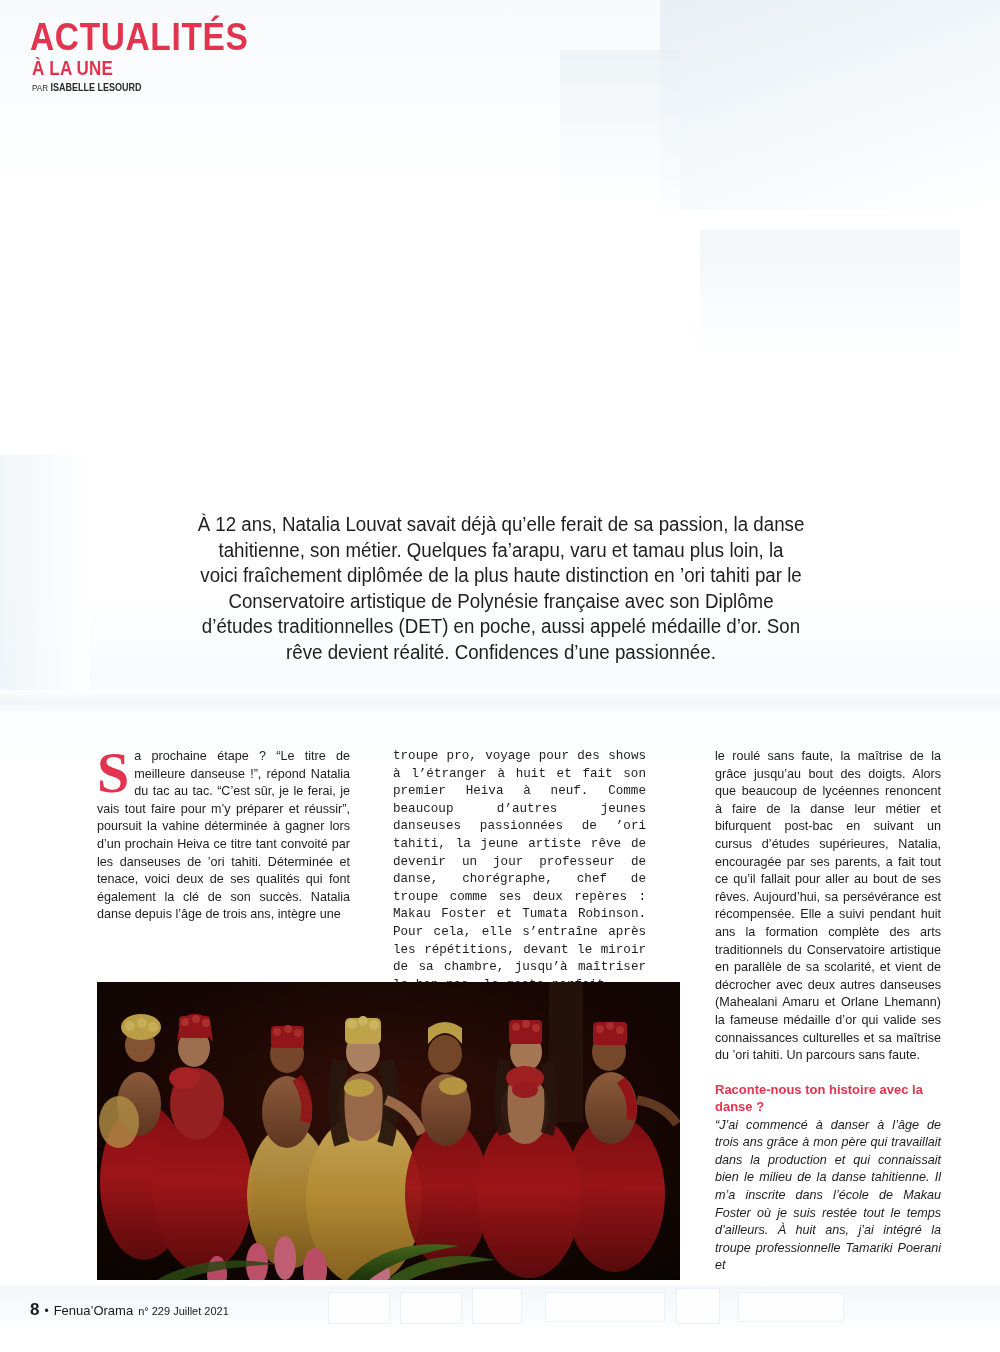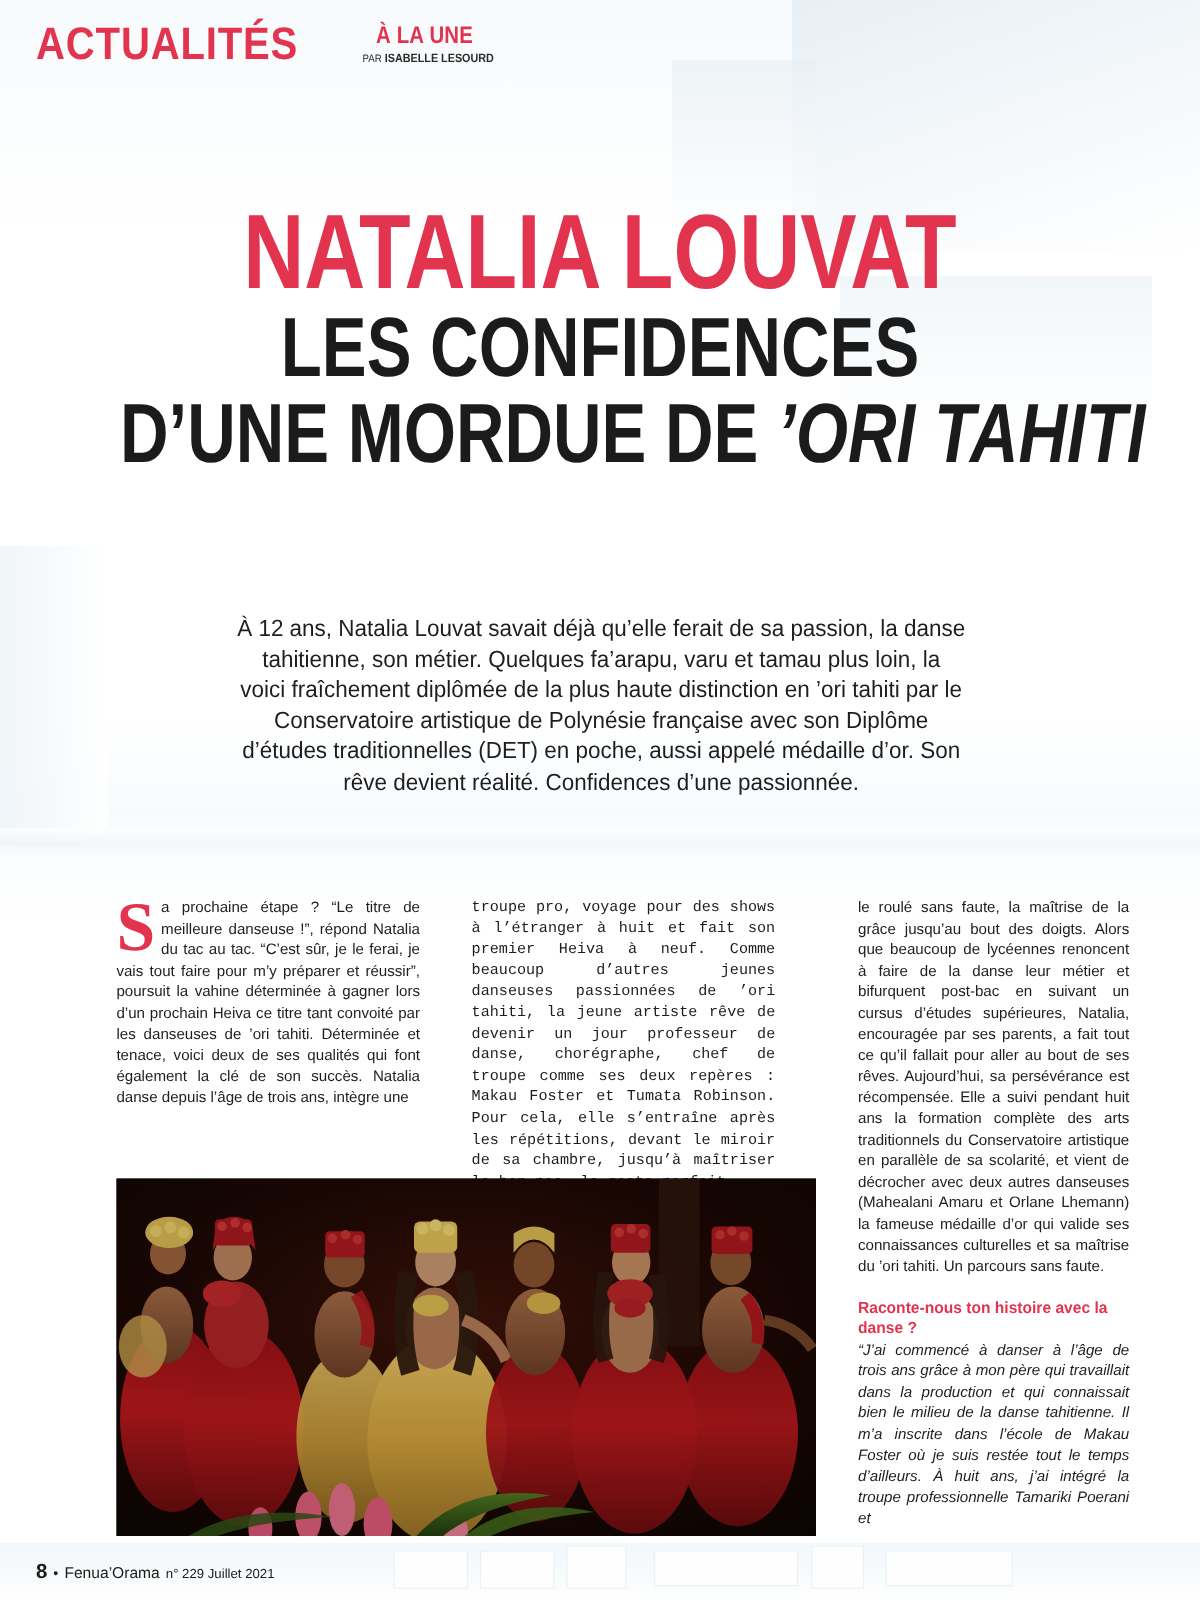--- a/index.html
+++ b/index.html
@@ -33,29 +33,29 @@
   .bleed-band{ left:0; top:690px; width:1000px; height:26px;
     background:linear-gradient(180deg,#ffffff,#eef4f8,#ffffff); opacity:.8;}
   .bleed-left{ left:0; top:455px; width:90px; height:250px;
     background:linear-gradient(90deg,#eef4f8,#ffffff); opacity:.85;}
   .bleed-strip{ left:0; top:1286px; width:1000px; height:46px;
     background:linear-gradient(180deg,#f2f7fa,#f7fbfc 60%,#ffffff); opacity:.95;}
 
   .ghost-box{position:absolute;background:#ffffff;border:1px solid #eaf1f6;opacity:.9;}
 
   
-  .masthead{position:absolute;left:30px;top:18px;display:flex;align-items:flex-start;}
+  .masthead{position:absolute;left:30px;top:18px;display:flex;align-items:flex-start;flex-direction:column;}
   .masthead-main{
     font-family:"Liberation Sans Narrow","Liberation Sans",sans-serif;
     font-size:38px;font-weight:700;letter-spacing:.02em;
     color:#e2344f;line-height:1;
     transform:scaleX(.88);transform-origin:left center;
     white-space:nowrap;
   }
-  .masthead-right{margin-left:24px;padding-top:2px;text-align:center;}
+  .masthead-right{margin-left:2px;padding-top:2px;}
   .masthead-sub{
     font-family:"Liberation Sans Narrow","Liberation Sans",sans-serif;
     font-size:20px;font-weight:700;color:#e2344f;letter-spacing:.01em;
     line-height:1;transform:scaleX(.85);transform-origin:left center;white-space:nowrap;
   }
   .masthead-by{
     margin-top:5px;font-size:10px;line-height:1;color:#2b2b2b;white-space:nowrap;
     transform:scaleX(.9);transform-origin:left center;
   }
   .masthead-by .par{font-weight:400;font-size:9px;}
@@ -151,25 +151,20 @@
     <div class="masthead-main">ACTUALITÉS</div>
     <div class="masthead-right">
       <div class="masthead-sub">À LA UNE</div>
       <div class="masthead-by">
         <span class="par">PAR</span>
         <span class="who">ISABELLE LESOURD</span>
       </div>
     </div>
   </div>
 
-  <div class="headline">
-    <div class="hl-line hl1">NATALIA LOUVAT</div>
-    <div class="hl-line hl2">LES CONFIDENCES</div>
-    <div class="hl-line hl3"><span>D’UNE MORDUE DE </span><span class="ital">’ORI TAHITI</span></div>
-  </div>
 
   <div class="standfirst">À 12 ans, Natalia Louvat savait déjà qu’elle ferait de sa passion, la danse tahitienne, son métier. Quelques fa’arapu, varu et tamau plus loin, la voici fraîchement diplômée de la plus haute distinction en ’ori tahiti par le Conservatoire artistique de Polynésie française avec son Diplôme d’études traditionnelles (DET) en poche, aussi appelé médaille d’or. Son rêve devient réalité. Confidences d’une passionnée.</div>
 
   <div class="cols">
 
     <div class="col col1">
       <div class="bodytext">
         <span class="dropcap">S</span><span>a prochaine étape ? “Le titre de meilleure danseuse !”, répond Natalia du tac au tac. “C’est sûr, je le ferai, je vais tout faire pour m’y préparer et réussir”, poursuit la vahine déterminée à gagner lors d’un prochain Heiva ce titre tant convoité par les danseuses de ’ori tahiti. Déterminée et tenace, voici deux de ses qualités qui font également la clé de son succès. Natalia danse depuis l’âge de trois ans, intègre une</span>
       </div>
     </div>

